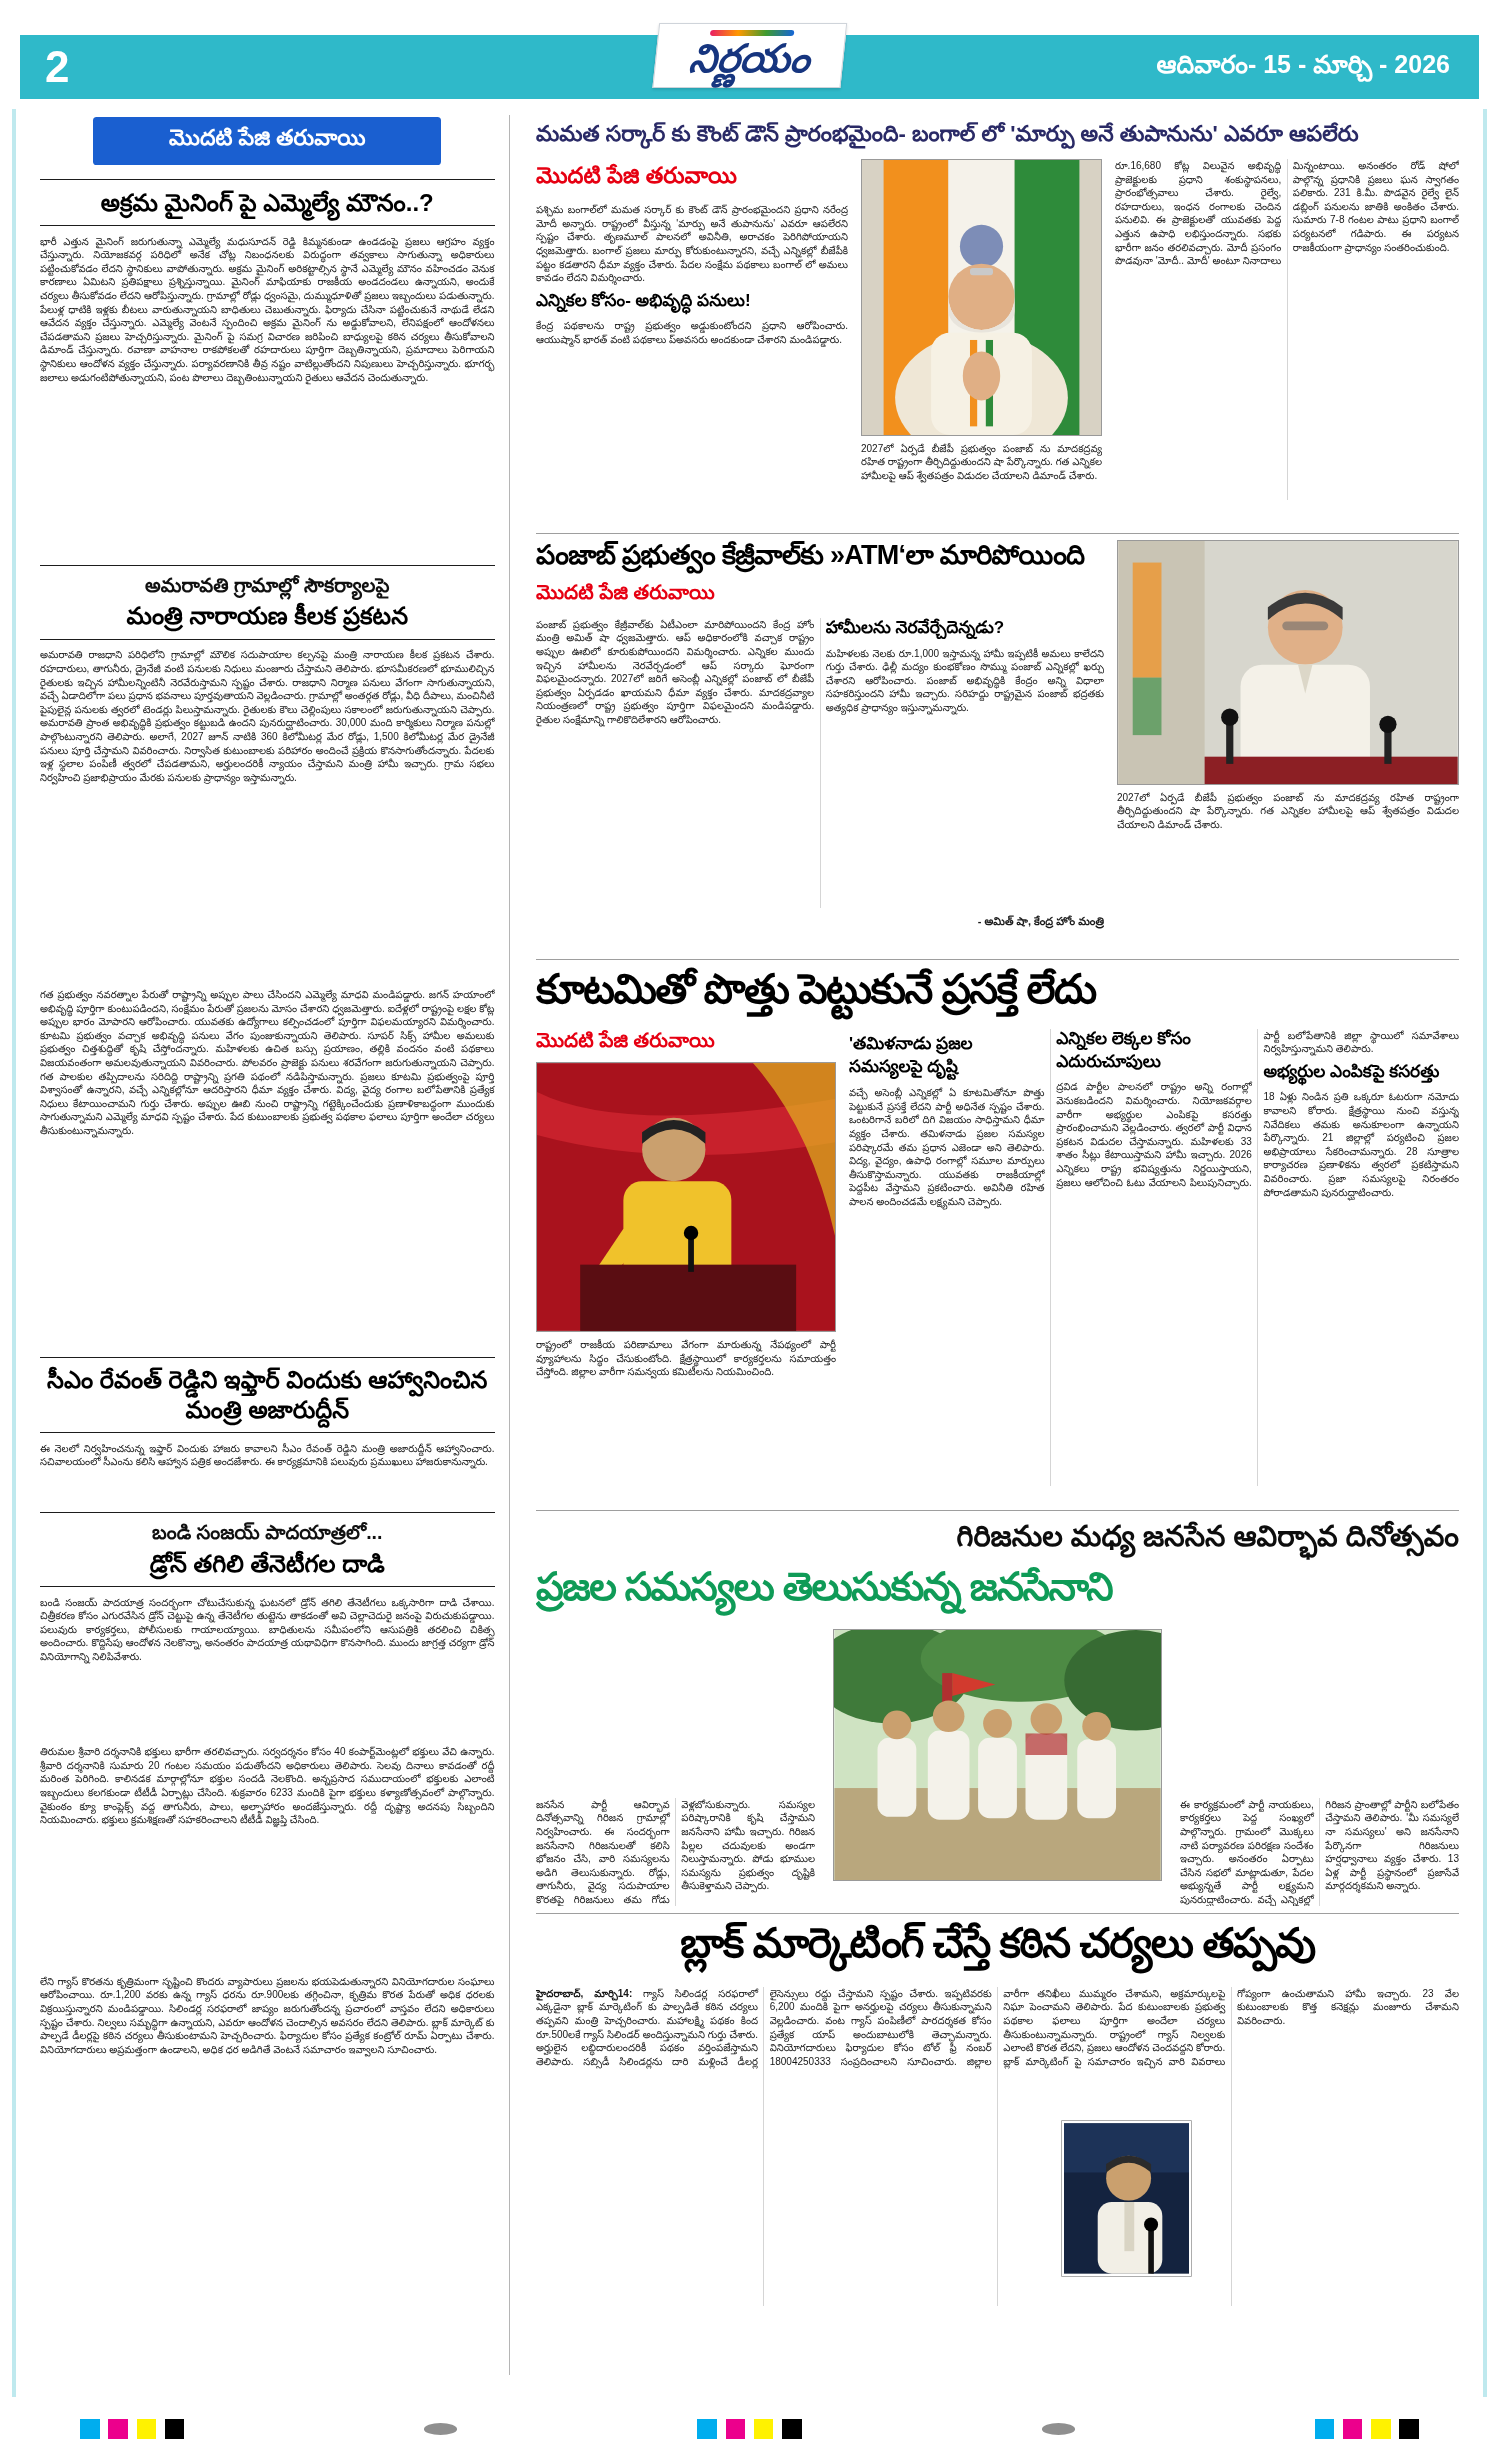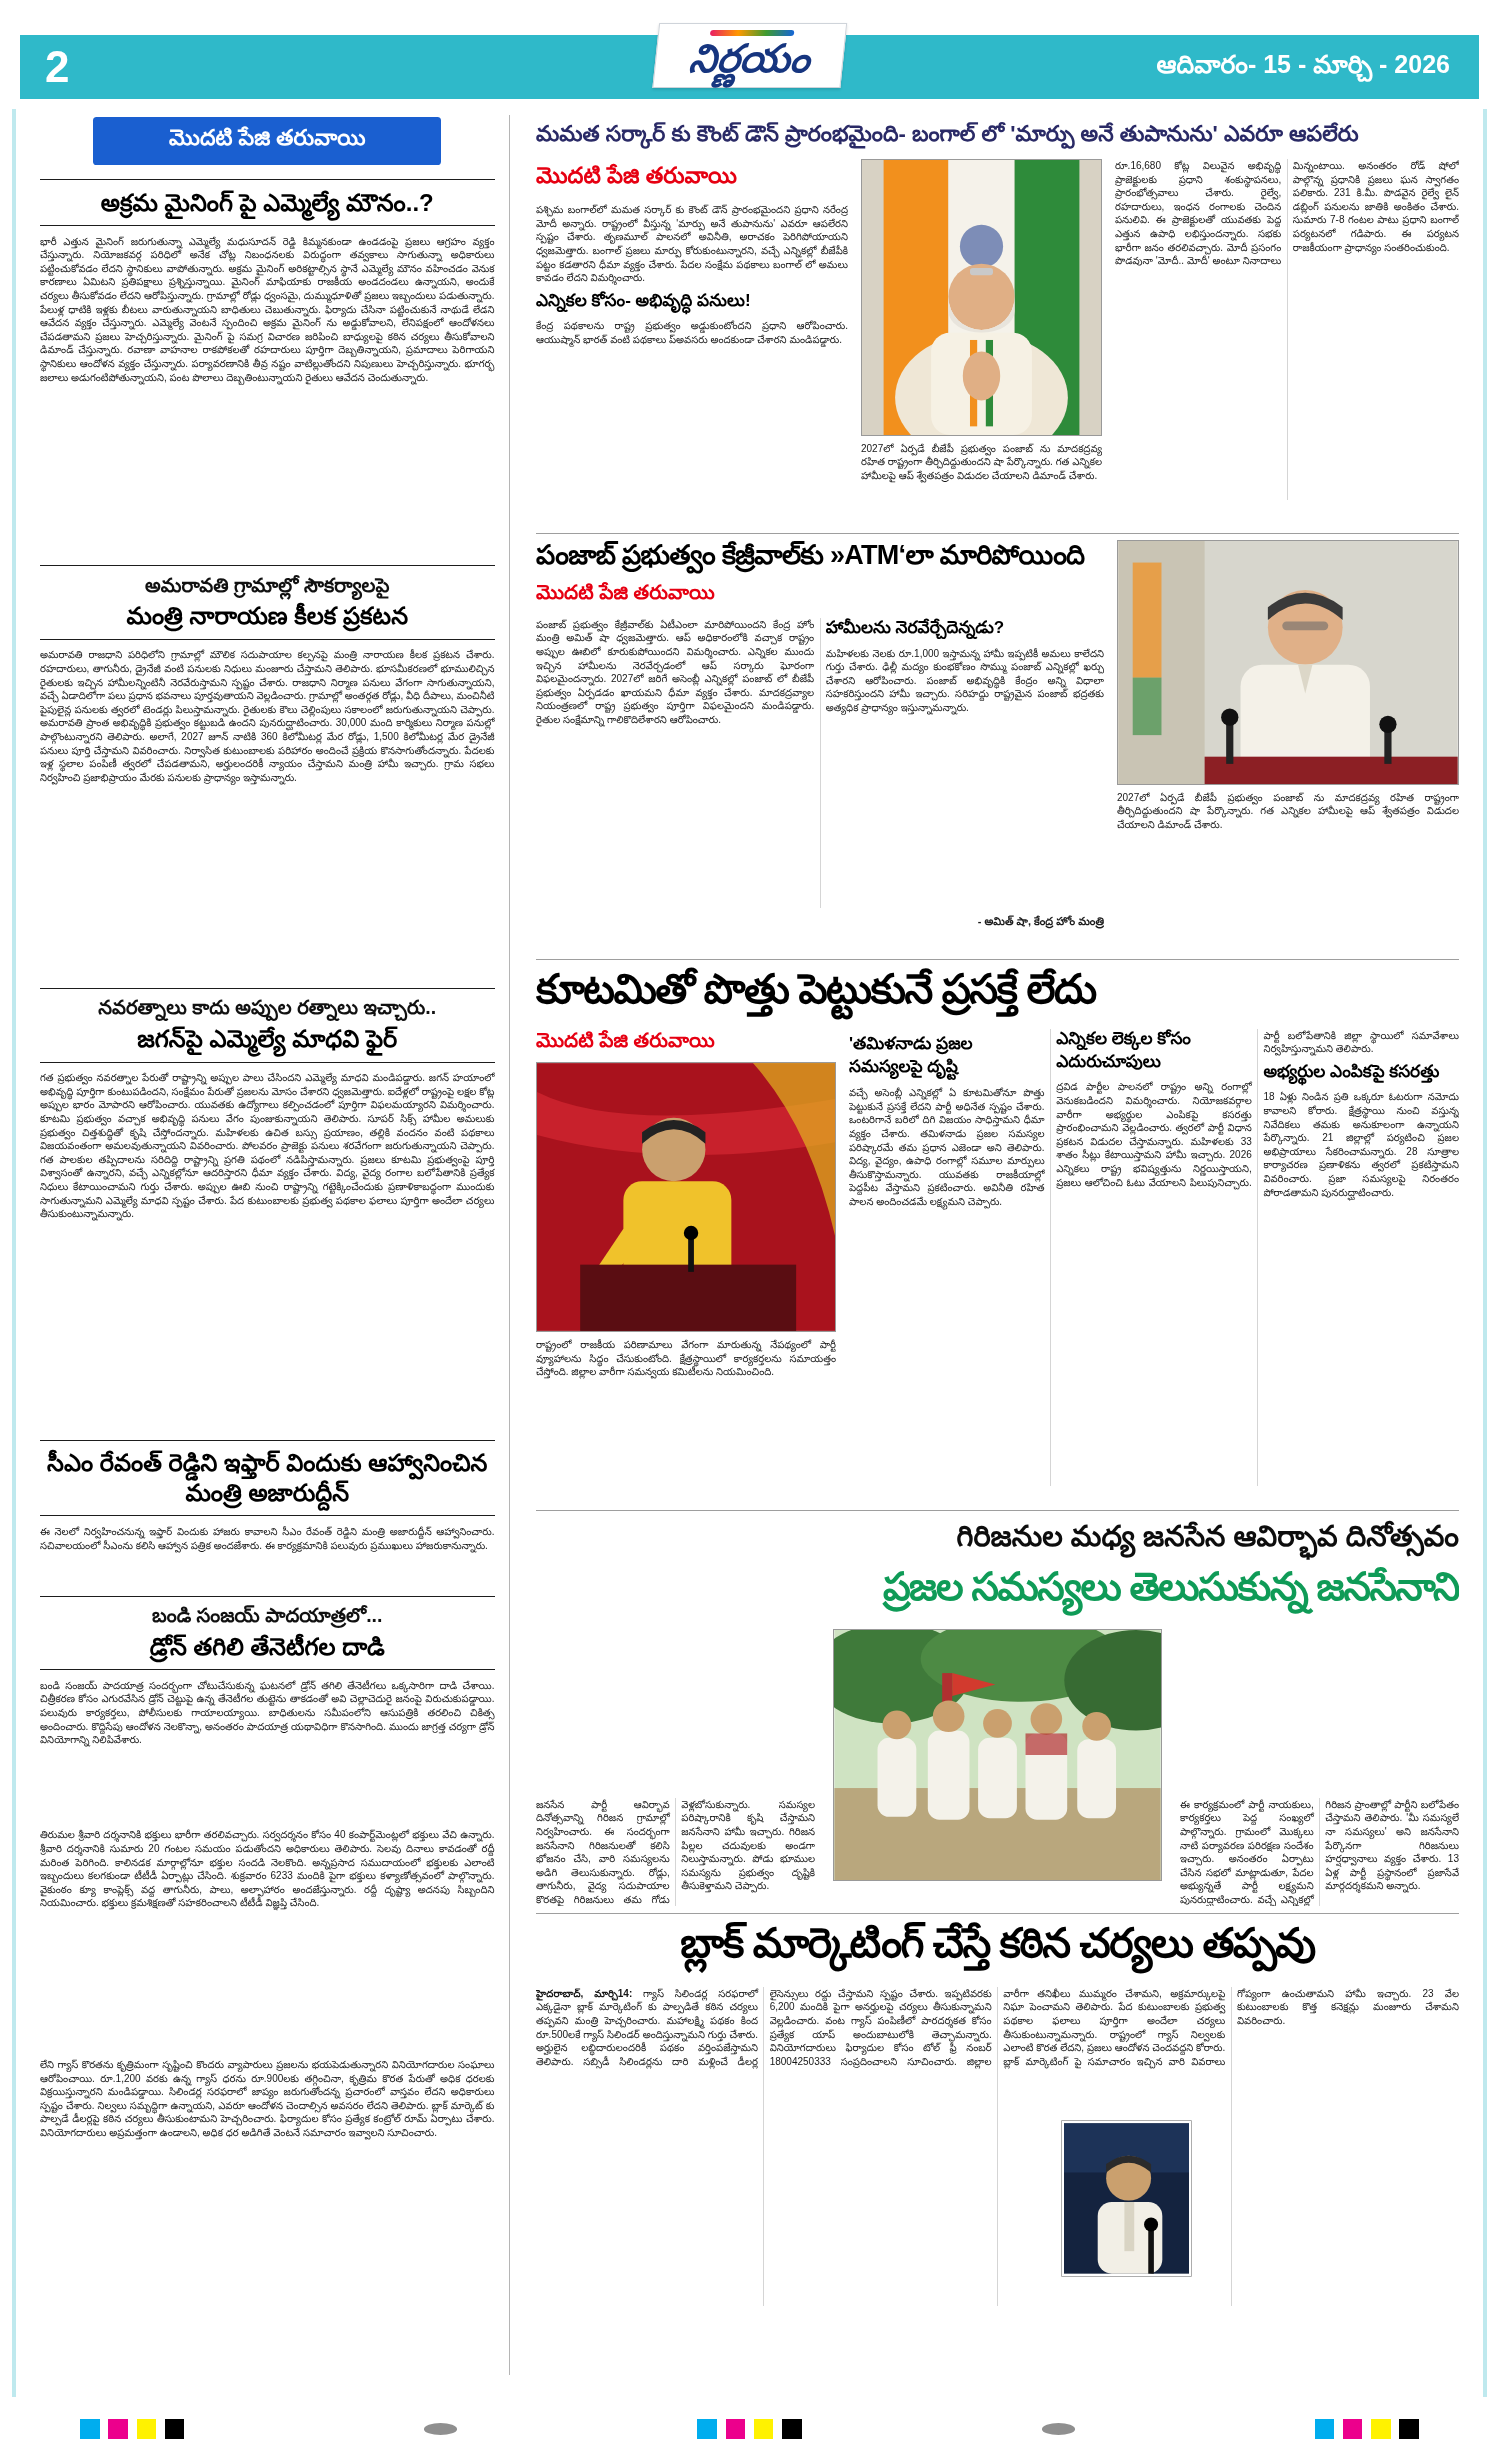--- a/index.html
+++ b/index.html
@@ -84,21 +84,21 @@
   .c-row { display:flex; gap:13px; height:457px; }
   .c-left { width:300px; display:flex; flex-direction:column; }
   .photo-kootami { width:300px; height:270px; }
   .c-under { flex:1; overflow:hidden; margin-top:5.8px; }
   .c-right { flex:1; overflow:hidden; }
   .c-right .cols3 { height:100%; }
 
   
   .art-d { height:403px; }
   .d-kicker { text-align:right; font-size:29px; font-weight:bold; color:#0d0d0d; margin:2.9px 0 5.8px; }
-  .d-head { text-align:right; font-size:39px; font-weight:bold; color:#0f9b57;
+  .d-head { text-align:left; font-size:39px; font-weight:bold; color:#0f9b57;
     letter-spacing:-1.5px; white-space:nowrap; overflow:hidden; margin-bottom:10px; }
   .d-row { display:flex; gap:18px; height:277px;align-items:flex-end; }
   .d-side { flex:1; overflow:hidden; }
   .photo-group { width:329px; height:252px; align-self:flex-start; }
 
   
   .art-e { height:406px; }
   .e-head { text-align:center; font-size:41px; font-weight:bold; color:#000;
     white-space:nowrap; overflow:hidden; letter-spacing:-1.5px; margin-bottom:10px; }
   .e-wrap { position:relative; height:319px; overflow:hidden; }
@@ -144,24 +144,20 @@
 
     <article class="l-art">
       <div class="l-headblock">
         <div class="l-kicker">అమరావతి గ్రామాల్లో సౌకర్యాలపై</div>
         <h2 class="l-title">మంత్రి నారాయణ కీలక ప్రకటన</h2>
       </div>
       <p class="body clip" style="height:328px">అమరావతి రాజధాని పరిధిలోని గ్రామాల్లో మౌలిక సదుపాయాల కల్పనపై మంత్రి నారాయణ కీలక ప్రకటన చేశారు. రహదారులు, తాగునీరు, డ్రైనేజీ వంటి పనులకు నిధులు మంజూరు చేస్తామని తెలిపారు. భూసమీకరణలో భూములిచ్చిన రైతులకు ఇచ్చిన హామీలన్నింటినీ నెరవేరుస్తామని స్పష్టం చేశారు. రాజధాని నిర్మాణ పనులు వేగంగా సాగుతున్నాయని, వచ్చే ఏడాదిలోగా పలు ప్రధాన భవనాలు పూర్తవుతాయని వెల్లడించారు. గ్రామాల్లో అంతర్గత రోడ్లు, వీధి దీపాలు, మంచినీటి పైపులైన్ల పనులకు త్వరలో టెండర్లు పిలుస్తామన్నారు. రైతులకు కౌలు చెల్లింపులు సకాలంలో జరుగుతున్నాయని చెప్పారు. అమరావతి ప్రాంత అభివృద్ధికి ప్రభుత్వం కట్టుబడి ఉందని పునరుద్ఘాటించారు. 30,000 మంది కార్మికులు నిర్మాణ పనుల్లో పాల్గొంటున్నారని తెలిపారు. అలాగే, 2027 జూన్ నాటికి 360 కిలోమీటర్ల మేర రోడ్లు, 1,500 కిలోమీటర్ల మేర డ్రైనేజీ పనులు పూర్తి చేస్తామని వివరించారు. నిర్వాసిత కుటుంబాలకు పరిహారం అందించే ప్రక్రియ కొనసాగుతోందన్నారు. పేదలకు ఇళ్ల స్థలాల పంపిణీ త్వరలో చేపడతామని, అర్హులందరికీ న్యాయం చేస్తామని మంత్రి హామీ ఇచ్చారు. గ్రామ సభలు నిర్వహించి ప్రజాభిప్రాయం మేరకు పనులకు ప్రాధాన్యం ఇస్తామన్నారు.</p>
     </article>
 
     <article class="l-art">
-      <div class="l-headblock">
-        <div class="l-kicker">నవరత్నాలు కాదు అప్పుల రత్నాలు ఇచ్చారు..</div>
-        <h2 class="l-title">జగన్‌పై ఎమ్మెల్యే మాధవి ఫైర్</h2>
-      </div>
       <p class="body clip" style="height:357px">గత ప్రభుత్వం నవరత్నాల పేరుతో రాష్ట్రాన్ని అప్పుల పాలు చేసిందని ఎమ్మెల్యే మాధవి మండిపడ్డారు. జగన్ హయాంలో అభివృద్ధి పూర్తిగా కుంటుపడిందని, సంక్షేమం పేరుతో ప్రజలను మోసం చేశారని ధ్వజమెత్తారు. ఐదేళ్లలో రాష్ట్రంపై లక్షల కోట్ల అప్పుల భారం మోపారని ఆరోపించారు. యువతకు ఉద్యోగాలు కల్పించడంలో పూర్తిగా విఫలమయ్యారని విమర్శించారు. కూటమి ప్రభుత్వం వచ్చాక అభివృద్ధి పనులు వేగం పుంజుకున్నాయని తెలిపారు. సూపర్ సిక్స్ హామీల అమలుకు ప్రభుత్వం చిత్తశుద్ధితో కృషి చేస్తోందన్నారు. మహిళలకు ఉచిత బస్సు ప్రయాణం, తల్లికి వందనం వంటి పథకాలు విజయవంతంగా అమలవుతున్నాయని వివరించారు. పోలవరం ప్రాజెక్టు పనులు శరవేగంగా జరుగుతున్నాయని చెప్పారు. గత పాలకుల తప్పిదాలను సరిదిద్ది రాష్ట్రాన్ని ప్రగతి పథంలో నడిపిస్తామన్నారు. ప్రజలు కూటమి ప్రభుత్వంపై పూర్తి విశ్వాసంతో ఉన్నారని, వచ్చే ఎన్నికల్లోనూ ఆదరిస్తారని ధీమా వ్యక్తం చేశారు. విద్య, వైద్య రంగాల బలోపేతానికి ప్రత్యేక నిధులు కేటాయించామని గుర్తు చేశారు. అప్పుల ఊబి నుంచి రాష్ట్రాన్ని గట్టెక్కించేందుకు ప్రణాళికాబద్ధంగా ముందుకు సాగుతున్నామని ఎమ్మెల్యే మాధవి స్పష్టం చేశారు. పేద కుటుంబాలకు ప్రభుత్వ పథకాల ఫలాలు పూర్తిగా అందేలా చర్యలు తీసుకుంటున్నామన్నారు.</p>
     </article>
 
     <article class="l-art">
       <div class="l-headblock">
         <h2 class="l-title">సీఎం రేవంత్ రెడ్డిని ఇఫ్తార్ విందుకు ఆహ్వానించిన మంత్రి అజారుద్దీన్</h2>
       </div>
       <p class="body clip" style="height:59px">ఈ నెలలో నిర్వహించనున్న ఇఫ్తార్ విందుకు హాజరు కావాలని సీఎం రేవంత్ రెడ్డిని మంత్రి అజారుద్దీన్ ఆహ్వానించారు. సచివాలయంలో సీఎంను కలిసి ఆహ్వాన పత్రిక అందజేశారు. ఈ కార్యక్రమానికి పలువురు ప్రముఖులు హాజరుకానున్నారు.</p>
     </article>
 

